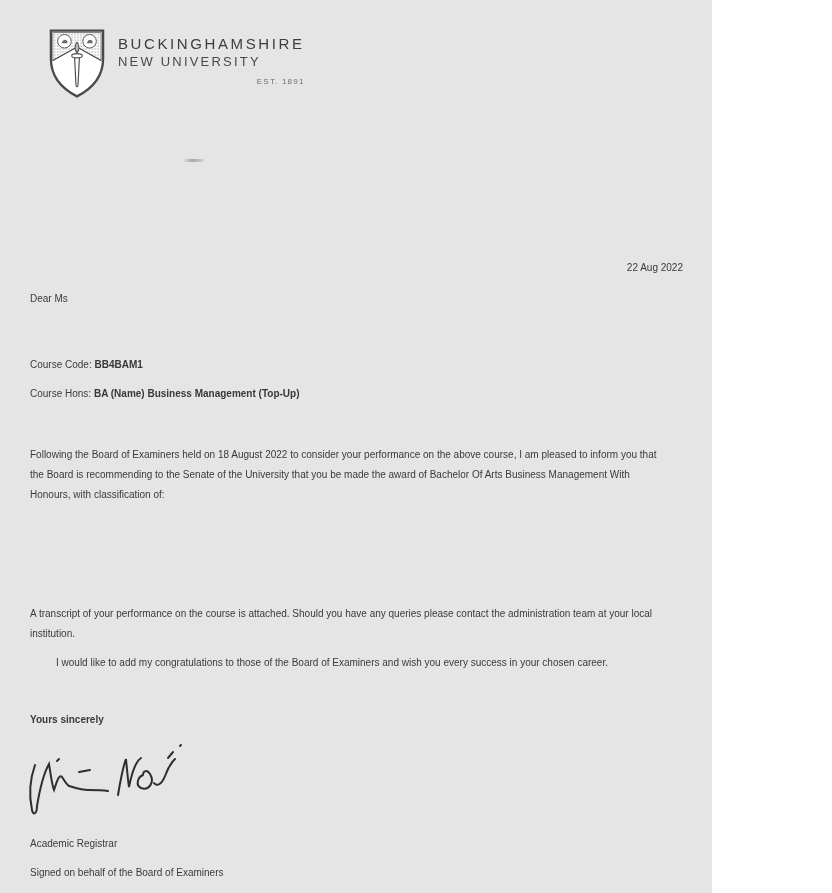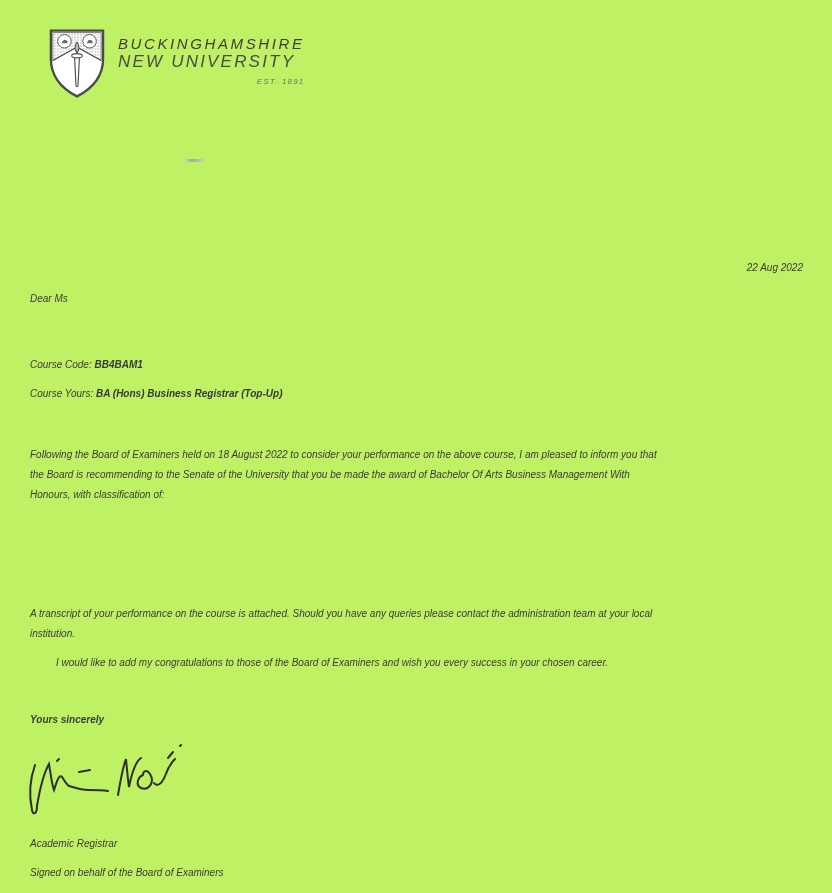--- a/index.html
+++ b/index.html
@@ -1,45 +1,44 @@
 <!DOCTYPE html>
 <html><head>
 <meta charset="utf-8">
 <style>
   * { margin:0; padding:0; box-sizing:border-box; }
   html,body { background:#ffffff; }
   .page {
     position:relative;
-    width:832px;
+    width:712px;
     height:893px;
-    background:#bef264;
+    background:#e5e5e5;
     font-family:"Liberation Sans", sans-serif;
     color:#3a3a3a;
     overflow:hidden;
-    font-style:italic;
   }
 
   
   .letterhead {
     position:absolute;
     left:48px; top:27px;
     display:flex;
     align-items:flex-start;
     gap:12px;
   }
   .crest { width:58px; height:73px; flex:0 0 auto; }
   .lh-text { padding-top:8px; }
   .lh-name1 {
     font-size:15px;
     letter-spacing:2.6px;
     color:#3d3d3d;
     line-height:18px;
   }
   .lh-name2 {
-    font-size:17px;
+    font-size:13px;
     letter-spacing:2.2px;
     color:#4a4a4a;
     line-height:17px;
   }
   .lh-est {
     margin-top:7px;
     font-size:8px;
     letter-spacing:1.2px;
     color:#6e6e6e;
     text-align:right;
@@ -124,21 +123,21 @@
 
   <div class="date body-text">22 Aug 2022</div>
 
   <div class="salutation body-text">Dear Ms</div>
 
   <div class="course-code body-text line">
     <span>Course Code: </span><strong>BB4BAM1</strong>
   </div>
 
   <div class="course-name body-text line">
-    <span>Course Yours: </span><strong>BA (Hons) Business Registrar (Top-Up)</strong>
+    <span>Course Hons: </span><strong>BA (Name) Business Management (Top-Up)</strong>
   </div>
 
   <div class="para-recommendation body-text">
     <span class="line">Following the Board of Examiners held on 18 August 2022 to consider your performance on the above course, I am pleased to inform you that</span>
     <span class="line">the Board is recommending to the Senate of the University that you be made the award of Bachelor Of Arts Business Management With</span>
     <span class="line">Honours, with classification of:</span>
   </div>
 
   <div class="para-transcript body-text">
     <span class="line">A transcript of your performance on the course is attached. Should you have any queries please contact the administration team at your local</span>

